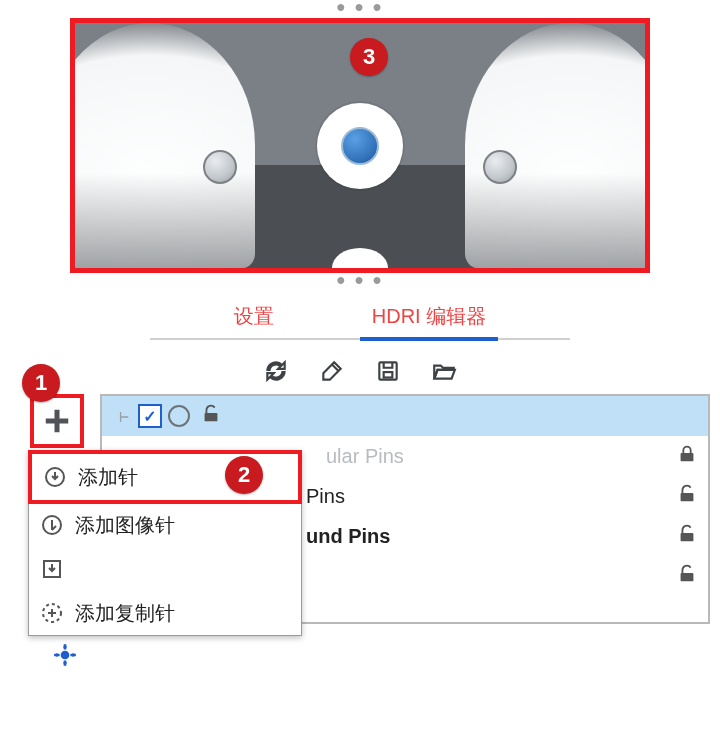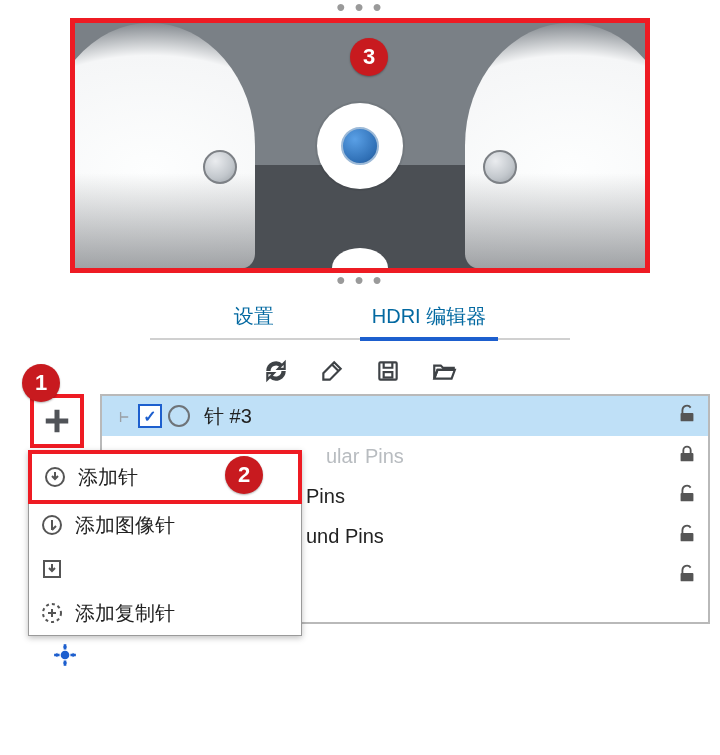--- a/index.html
+++ b/index.html
@@ -117,21 +117,21 @@
     width: 560px;
     margin: 8px auto 4px auto;
     display: flex;
     justify-content: center;
     gap: 90px;
     position: relative;
   }
   .tab {
     padding: 6px 4px 10px 4px;
     font-size: 20px;
-    color: #0369a1;
+    color: #ef4444;
     cursor: pointer;
     position: relative;
   }
   .tabs-underline{
     position:absolute;
     bottom:0;
     left: 70px;
     width: 420px;
     height:2px;
     background:#d0d0d0;
@@ -326,41 +326,40 @@
       <svg viewBox="0 0 24 24">
           <path d="M10 3h4v7h7v4h-7v7h-4v-7H3v-4h7z"></path>
         </svg>
     </div>
 
     <div class="pin-list">
       <div class="pin-row selected">
         <span class="tree">⊢</span>
         <span class="cb">✓</span>
         <span class="circ"></span>
-        <span class="label">针 #3</span>
         <span class="lock"><svg viewBox="0 0 24 24">
               <path d="M7 11V8a5 5 0 0 1 9-3" fill="none" stroke="#555" stroke-width="2"></path>
               <rect x="5" y="11" width="14" height="9" rx="1"></rect>
             </svg></span>
       </div>
       <div class="pin-row ghost" style="padding-left:200px;">
         <span class="label">ular Pins</span>
         <span class="lock"><svg viewBox="0 0 24 24">
               <path d="M8 11V8a4 4 0 0 1 8 0v3" fill="none" stroke="#555" stroke-width="2"></path>
               <rect x="5" y="11" width="14" height="9" rx="1"></rect>
             </svg></span>
       </div>
       <div class="pin-row" style="padding-left:200px;">
         <span class="label">Pins</span>
         <span class="lock"><svg viewBox="0 0 24 24">
               <path d="M7 11V8a5 5 0 0 1 9-3" fill="none" stroke="#555" stroke-width="2"></path>
               <rect x="5" y="11" width="14" height="9" rx="1"></rect>
             </svg></span>
       </div>
-      <div class="pin-row" style="padding-left:200px;">
+      <div class="pin-row" style="padding-left:200px;font-weight:bold;">
         <span class="label">und Pins</span>
         <span class="lock"><svg viewBox="0 0 24 24">
               <path d="M7 11V8a5 5 0 0 1 9-3" fill="none" stroke="#555" stroke-width="2"></path>
               <rect x="5" y="11" width="14" height="9" rx="1"></rect>
             </svg></span>
       </div>
       <div class="pin-row" style="padding-left:200px;">
         <span class="label"></span>
         <span class="lock"><svg viewBox="0 0 24 24">
               <path d="M7 11V8a5 5 0 0 1 9-3" fill="none" stroke="#555" stroke-width="2"></path>

